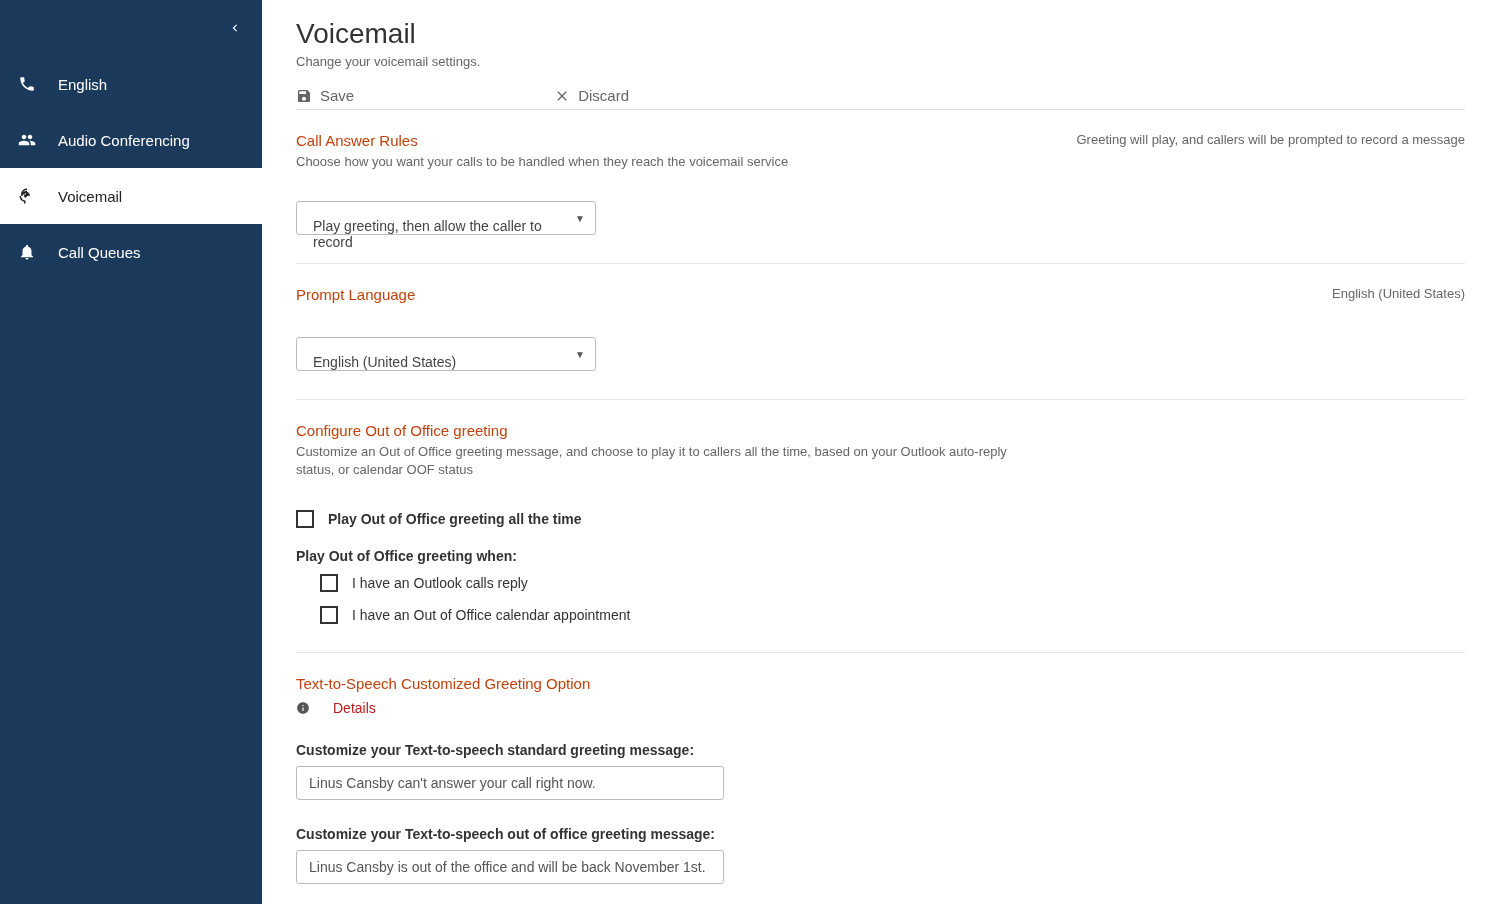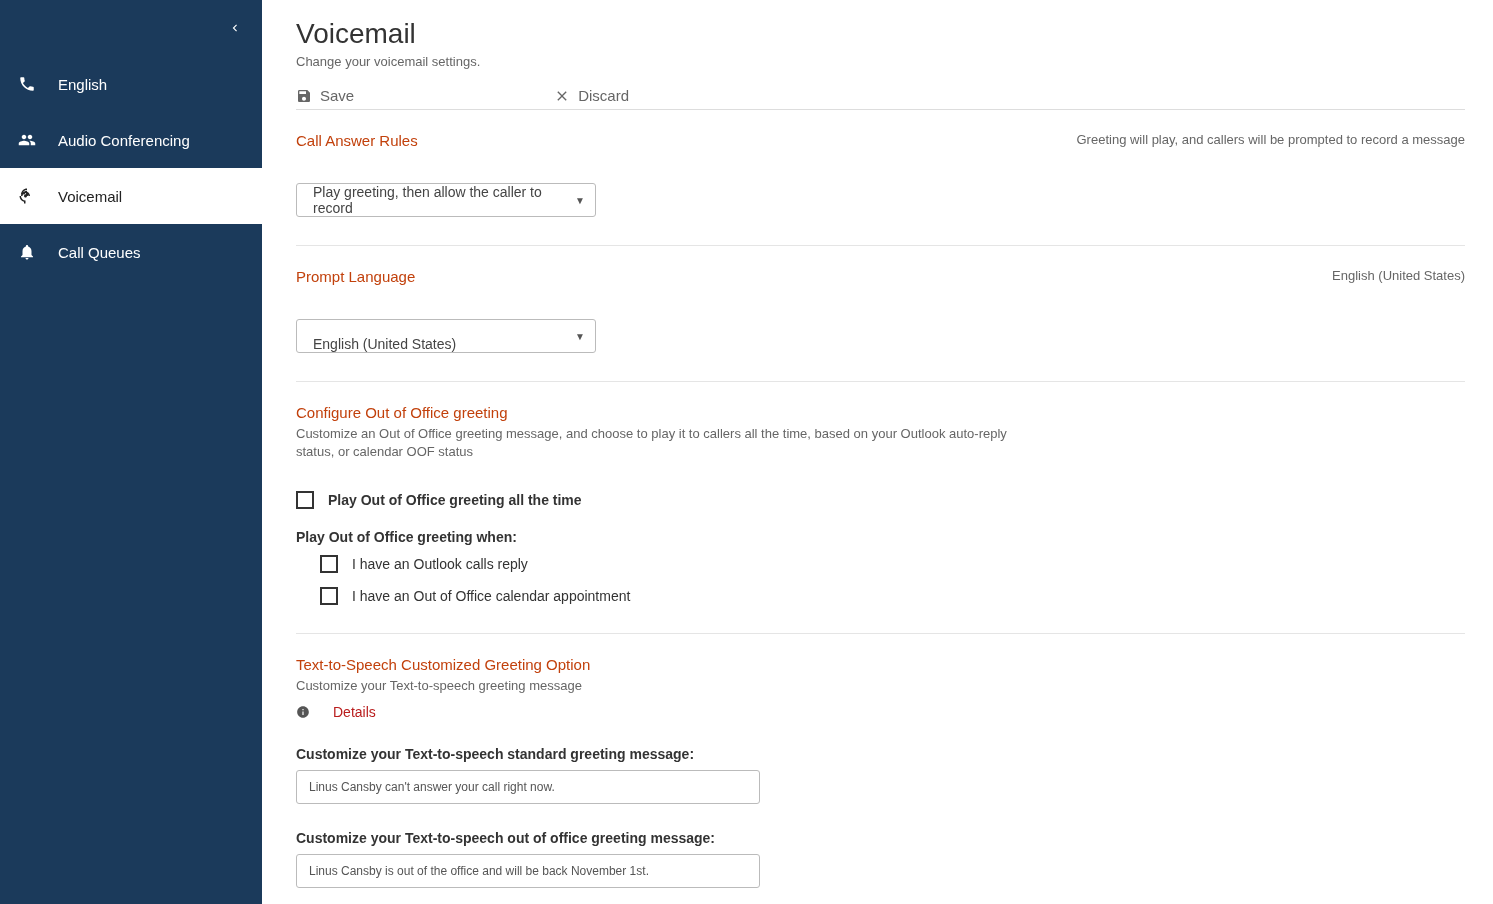--- a/index.html
+++ b/index.html
@@ -28,36 +28,36 @@
     .tool-btn svg { width: 16px; height: 16px; margin-right: 8px; fill: #666; }
     
     .section { border-bottom: 1px solid #e5e5e5; padding-bottom: 28px; margin-bottom: 22px; }
     .section.noborder { border-bottom: none; }
     .section-row { display: flex; justify-content: space-between; align-items: flex-start; }
     .section-left { flex: 1; max-width: 720px; }
     .section-title { font-size: 15px; color: #c2410c; margin-bottom: 4px; }
     .section-desc { font-size: 13px; color: #666; line-height: 1.4; }
     .section-right { font-size: 13px; color: #666; text-align: right; margin-left: 30px; }
     
-    .select-box { margin-top: 30px; width: 300px; height: 34px; border: 1px solid #bbb; border-radius: 3px; display: flex; align-items: flex-end; padding: 16px 10px 0 16px; position: relative; font-size: 14px; color: #444; cursor: pointer; }
+    .select-box { margin-top: 30px; width: 300px; height: 34px; border: 1px solid #bbb; border-radius: 3px; display: flex; align-items: flex-start; padding: 16px 10px 0 16px; position: relative; font-size: 14px; color: #444; cursor: pointer; }
     .select-caret { position: absolute; right: 10px; top: 50%; transform: translateY(-50%); font-size: 10px; color: #555; }
     
     .check-row { display: flex; align-items: center; margin-top: 30px; }
     .check-row.sub { margin-top: 14px; margin-left: 24px; }
     .check-row.subfirst { margin-top: 10px; margin-left: 24px; }
     .checkbox { width: 18px; height: 18px; border: 2px solid #333; margin-right: 14px; flex-shrink: 0; cursor: pointer; }
     .check-label { font-size: 14px; color: #333; }
     .check-label.bold { font-weight: 600; }
     .subhead { font-size: 14px; font-weight: 600; color: #333; margin-top: 20px; }
     
     .details-link { display: flex; align-items: center; font-size: 14px; color: #b91c1c; margin-top: 8px; cursor: pointer; gap: 19px; }
     .details-link svg { width: 14px; height: 14px; margin-right: 4px; fill: #555; }
     
     .input-label { font-size: 14px; font-weight: 600; color: #333; margin-top: 26px; margin-bottom: 8px; }
-    .text-input { width: 464px; height: 34px; border: 1px solid #bbb; border-radius: 3px; padding: 0 12px; font-size: 12px; color: #555; font-family: inherit; }
+    .text-input { width: 428px; height: 34px; border: 1px solid #bbb; border-radius: 3px; padding: 0 12px; font-size: 14px; color: #555; font-family: inherit; }
   </style>
 </head>
 <body>
 
 <div class="layout">
   <div class="sidebar">
     <div class="collapse-row">
       <svg viewBox="0 0 24 24">
           <path fill="#fff" d="M15.4 7.4L14 6l-6 6 6 6 1.4-1.4L10.8 12z"></path>
         </svg>
@@ -113,20 +113,21 @@
             <path d="M19 6.4L17.6 5 12 10.6 6.4 5 5 6.4 10.6 12 5 17.6 6.4 19 12 13.4 17.6 19 19 17.6 13.4 12z"></path>
           </svg>
         <span>Discard</span>
       </div>
     </div>
 
     <div class="section">
       <div class="section-row">
         <div class="section-left">
           <div class="section-title">Call Answer Rules</div>
+          <div class="section-desc">Choose how you want your calls to be handled when they reach the voicemail service</div>
         </div>
         <div class="section-right">Greeting will play, and callers will be prompted to record a message</div>
       </div>
       <div class="select-box">
         <span>Play greeting, then allow the caller to record</span>
         <span class="select-caret">▼</span>
       </div>
     </div>
 
     <div class="section">
@@ -157,21 +158,20 @@
         <span class="check-label">I have an Outlook calls reply</span>
       </div>
       <div class="check-row sub">
         <div class="checkbox"></div>
         <span class="check-label">I have an Out of Office calendar appointment</span>
       </div>
     </div>
 
     <div class="section noborder">
       <div class="section-title">Text-to-Speech Customized Greeting Option</div>
-      <div class="section-desc">Customize your Text-to-speech greeting message</div>
       <div class="details-link">
         <svg viewBox="0 0 24 24">
             <path d="M12 2C6.5 2 2 6.5 2 12s4.5 10 10 10 10-4.5 10-10S17.5 2 12 2zm1 15h-2v-6h2v6zm0-8h-2V7h2v2z"></path>
           </svg>
         <span>Details</span>
       </div>
       <div class="input-label">Customize your Text-to-speech standard greeting message:</div>
       <input class="text-input" type="text" value="Linus Cansby can't answer your call right now." style="">
       <div class="input-label">Customize your Text-to-speech out of office greeting message:</div>
       <input class="text-input" type="text" value="Linus Cansby is out of the office and will be back November 1st." style="">

